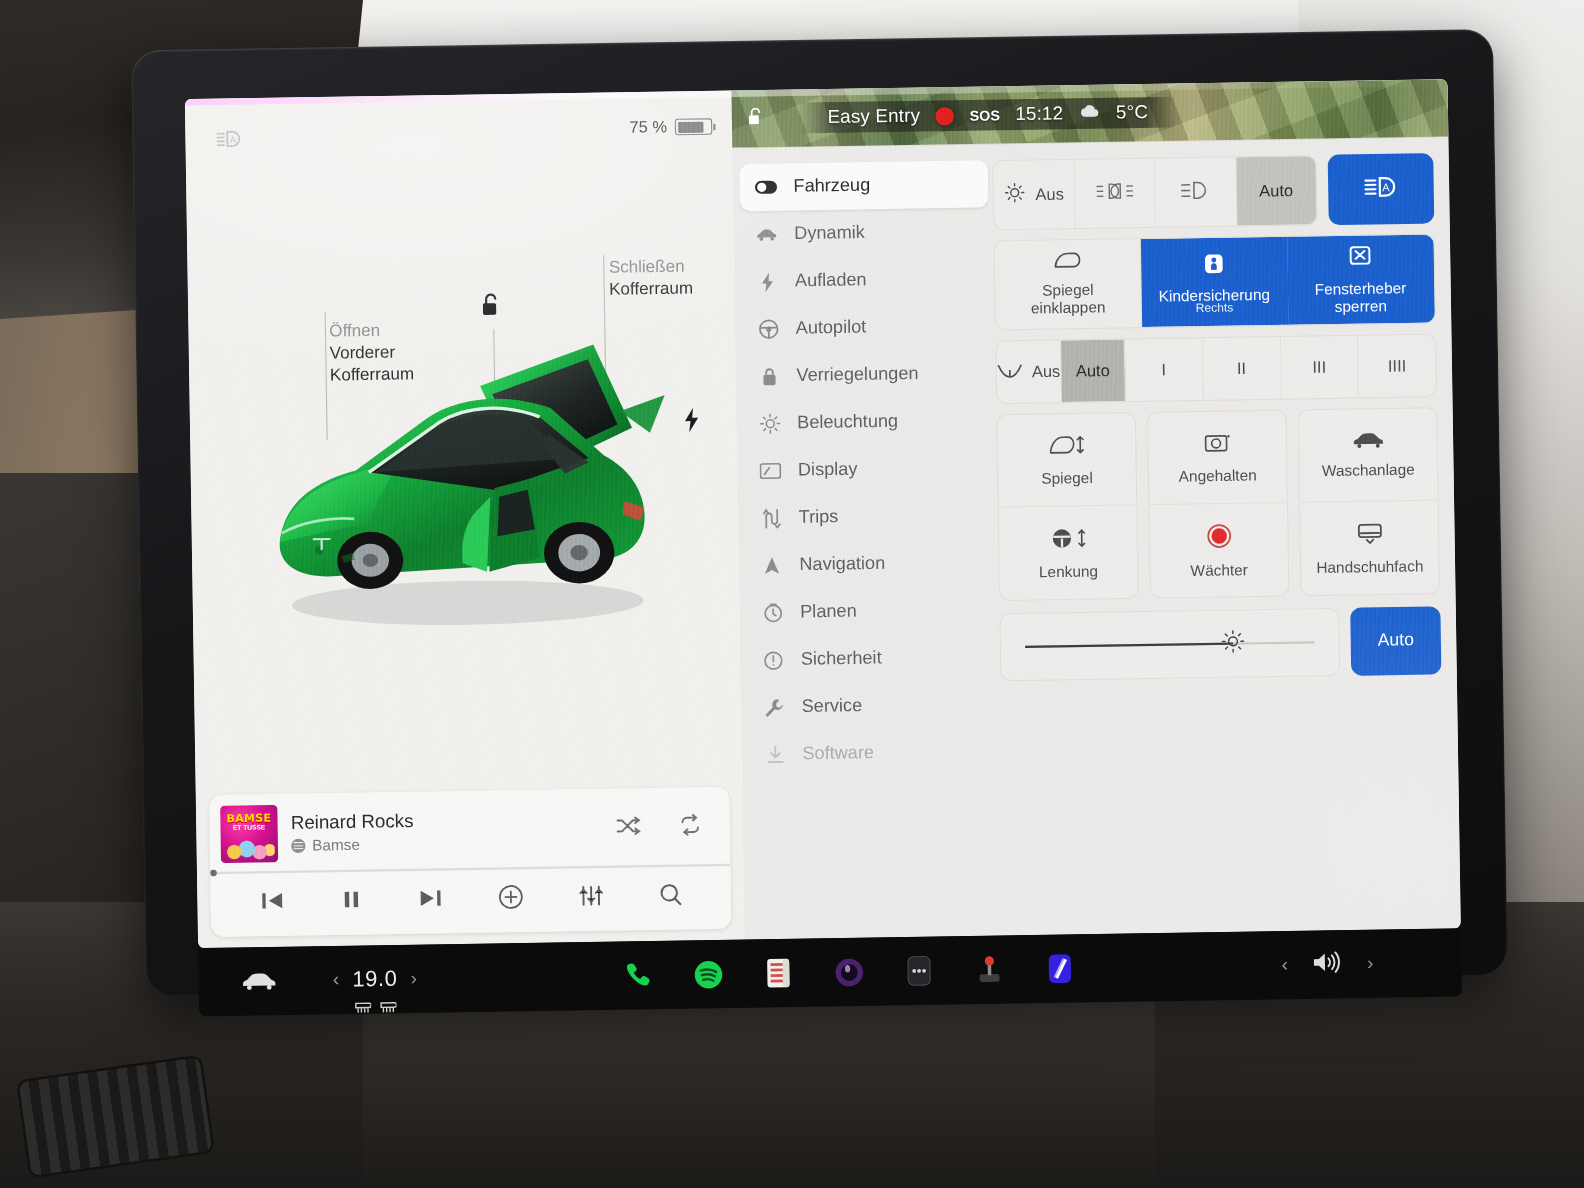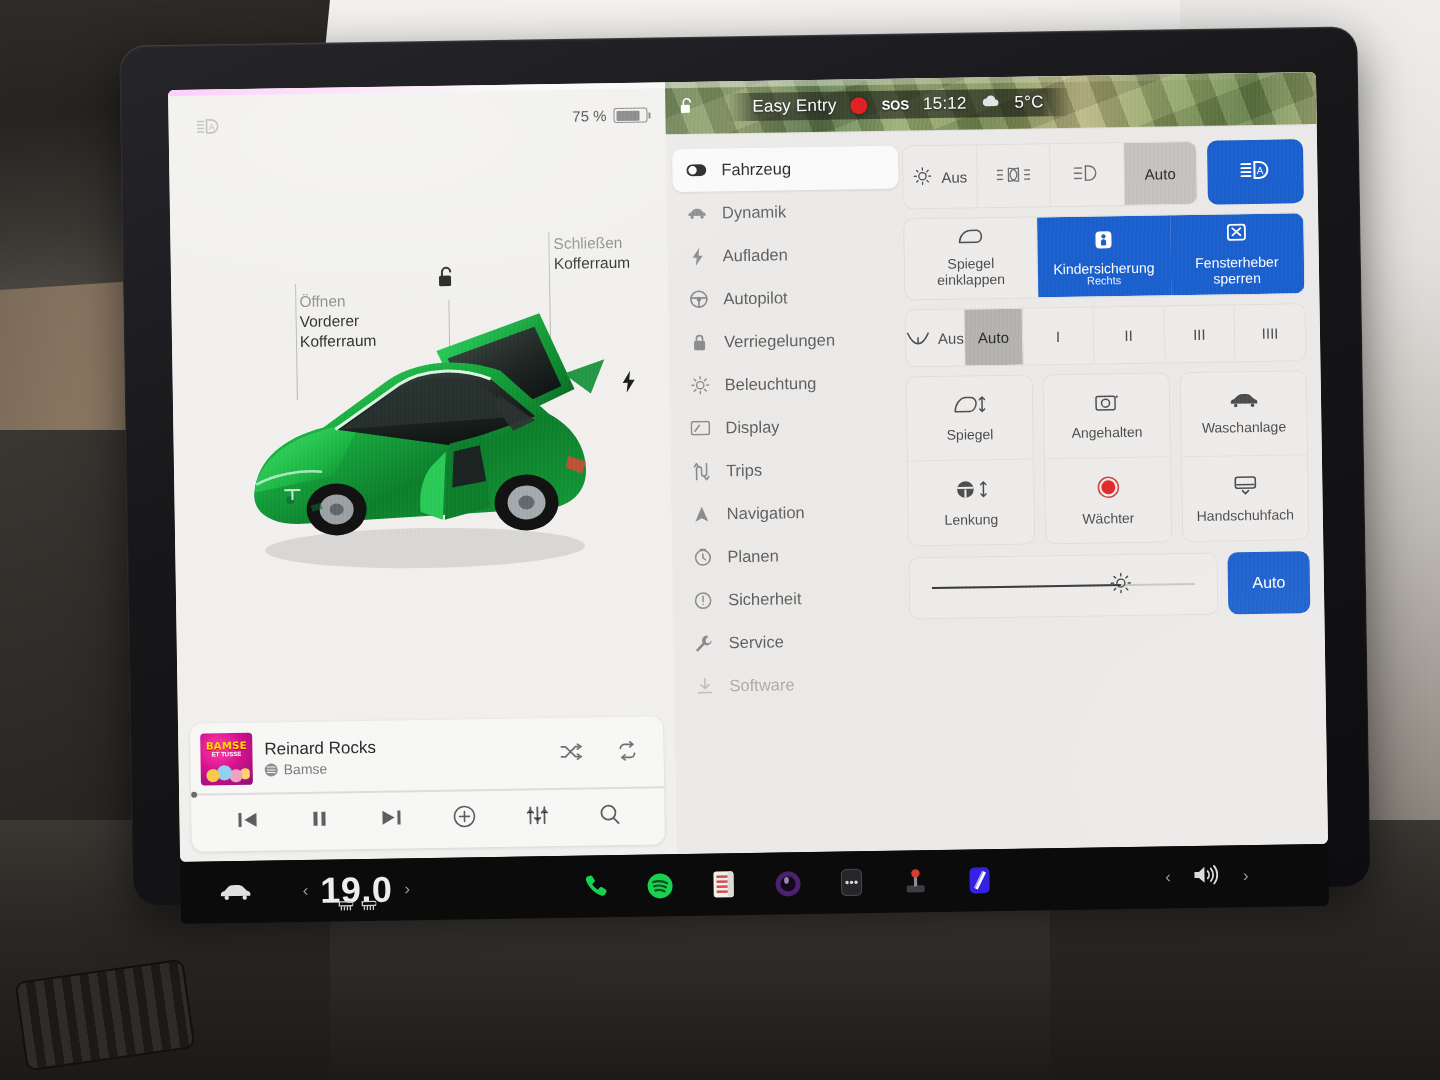--- a/index.html
+++ b/index.html
@@ -179,21 +179,21 @@
   .sfill { position:absolute; left:0; top:0; height:1.6px; width:72%; background:#3b3b3b; }
   .sknob { position:absolute; left:72%; transform:translateX(-50%); }
   .autoblue { width:82px; border-radius:10px; background:#1b5fcc; color:#fff; font-size:16px; font-weight:500;
     display:flex; align-items:center; justify-content:center; }
 
   
   .dock { position:absolute; left:48px; top:817px; width:1148px; height:62px; background:#0b0b0c;
     display:flex; align-items:center; border-radius:0 0 6px 6px; }
   .dock-car { width:110px; display:flex; justify-content:center; color:#e2e2e2; }
   .dock-temp { display:flex; align-items:center; gap:12px; color:#ededed; margin-left:12px; }
-  .temp-val { font-size:36px; font-weight:700; letter-spacing:.5px; position:relative; }
+  .temp-val { font-size:20px; font-weight:400; letter-spacing:.5px; position:relative; }
   .seatic { position:absolute; left:50%; transform:translateX(-50%); top:30px; display:flex; gap:7px; }
   .chev { color:#9a9a9a; font-size:17px; }
   .apps { flex:1; display:flex; align-items:center; justify-content:center; gap:30px; }
   .app { width:34px; height:34px; display:flex; align-items:center; justify-content:center; }
   .vol { display:flex; align-items:center; gap:22px; margin-right:80px; color:#dcdcdc; }
 </style>
 </head>
 <body>
 
 <div class="scene">

